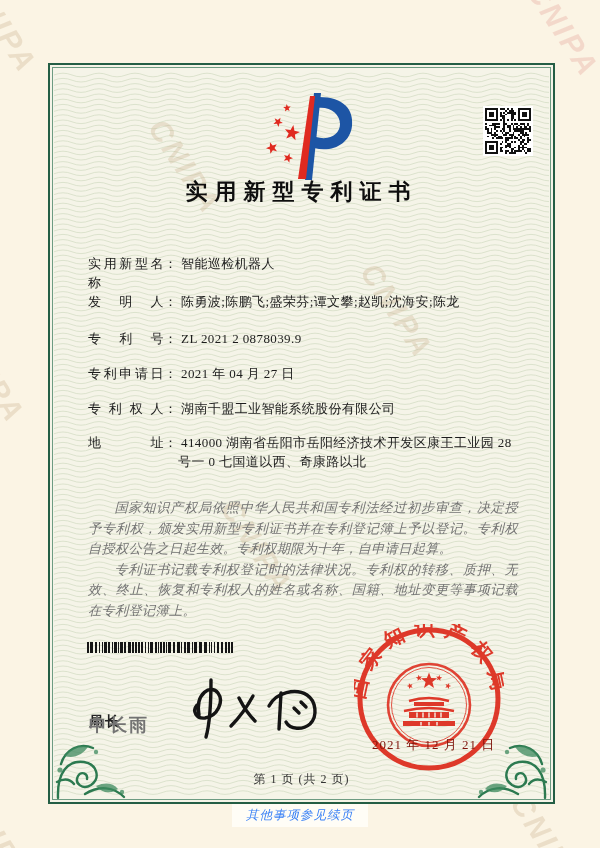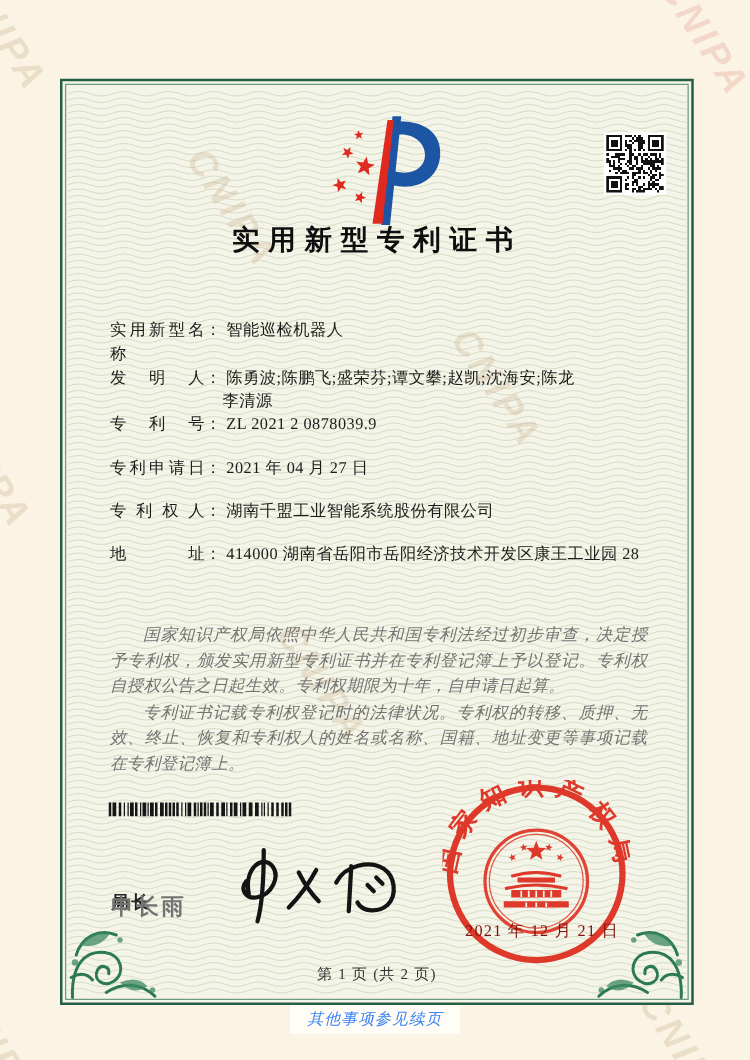--- a/index.html
+++ b/index.html
@@ -493,41 +493,41 @@
     <div class="title">实用新型专利证书</div>
 
     <div class="row" style="top:189px">
       <span class="lab">实用新型名称</span><span class="col">：</span>
       <span class="val">智能巡检机器人</span>
     </div>
 
     <div class="row" style="top:227px">
       <span class="lab">发　明　人</span><span class="col">：</span>
       <span class="val">陈勇波;陈鹏飞;盛荣芬;谭文攀;赵凯;沈海安;陈龙</span>
-      <div class="val2">李清源</div>
     </div>
 
     <div class="row" style="top:264px">
       <span class="lab">专　利　号</span><span class="col">：</span>
       <span class="val">ZL 2021 2 0878039.9</span>
     </div>
 
     <div class="row" style="top:299px">
       <span class="lab">专利申请日</span><span class="col">：</span>
       <span class="val">2021 年 04 月 27 日</span>
     </div>
 
     <div class="row" style="top:334px">
       <span class="lab">专 利 权 人</span><span class="col">：</span>
       <span class="val">湖南千盟工业智能系统股份有限公司</span>
     </div>
 
     <div class="row" style="top:368px">
       <span class="lab">地　　址</span><span class="col">：</span>
       <span class="val">414000 湖南省岳阳市岳阳经济技术开发区康王工业园 28</span>
+      <div class="val2">号一 0 七国道以西、奇康路以北</div>
     </div>
 
 
     <div class="paras">
       <p>国家知识产权局依照中华人民共和国专利法经过初步审查，决定授予专利权，颁发实用新型专利证书并在专利登记簿上予以登记。专利权自授权公告之日起生效。专利权期限为十年，自申请日起算。</p>
       <p>专利证书记载专利权登记时的法律状况。专利权的转移、质押、无效、终止、恢复和专利权人的姓名或名称、国籍、地址变更等事项记载在专利登记簿上。</p>
     </div>
 
     <div id="barcode">
         <i style="width: 2px; background: rgb(22, 22, 22); margin-right: 1px;"></i>

